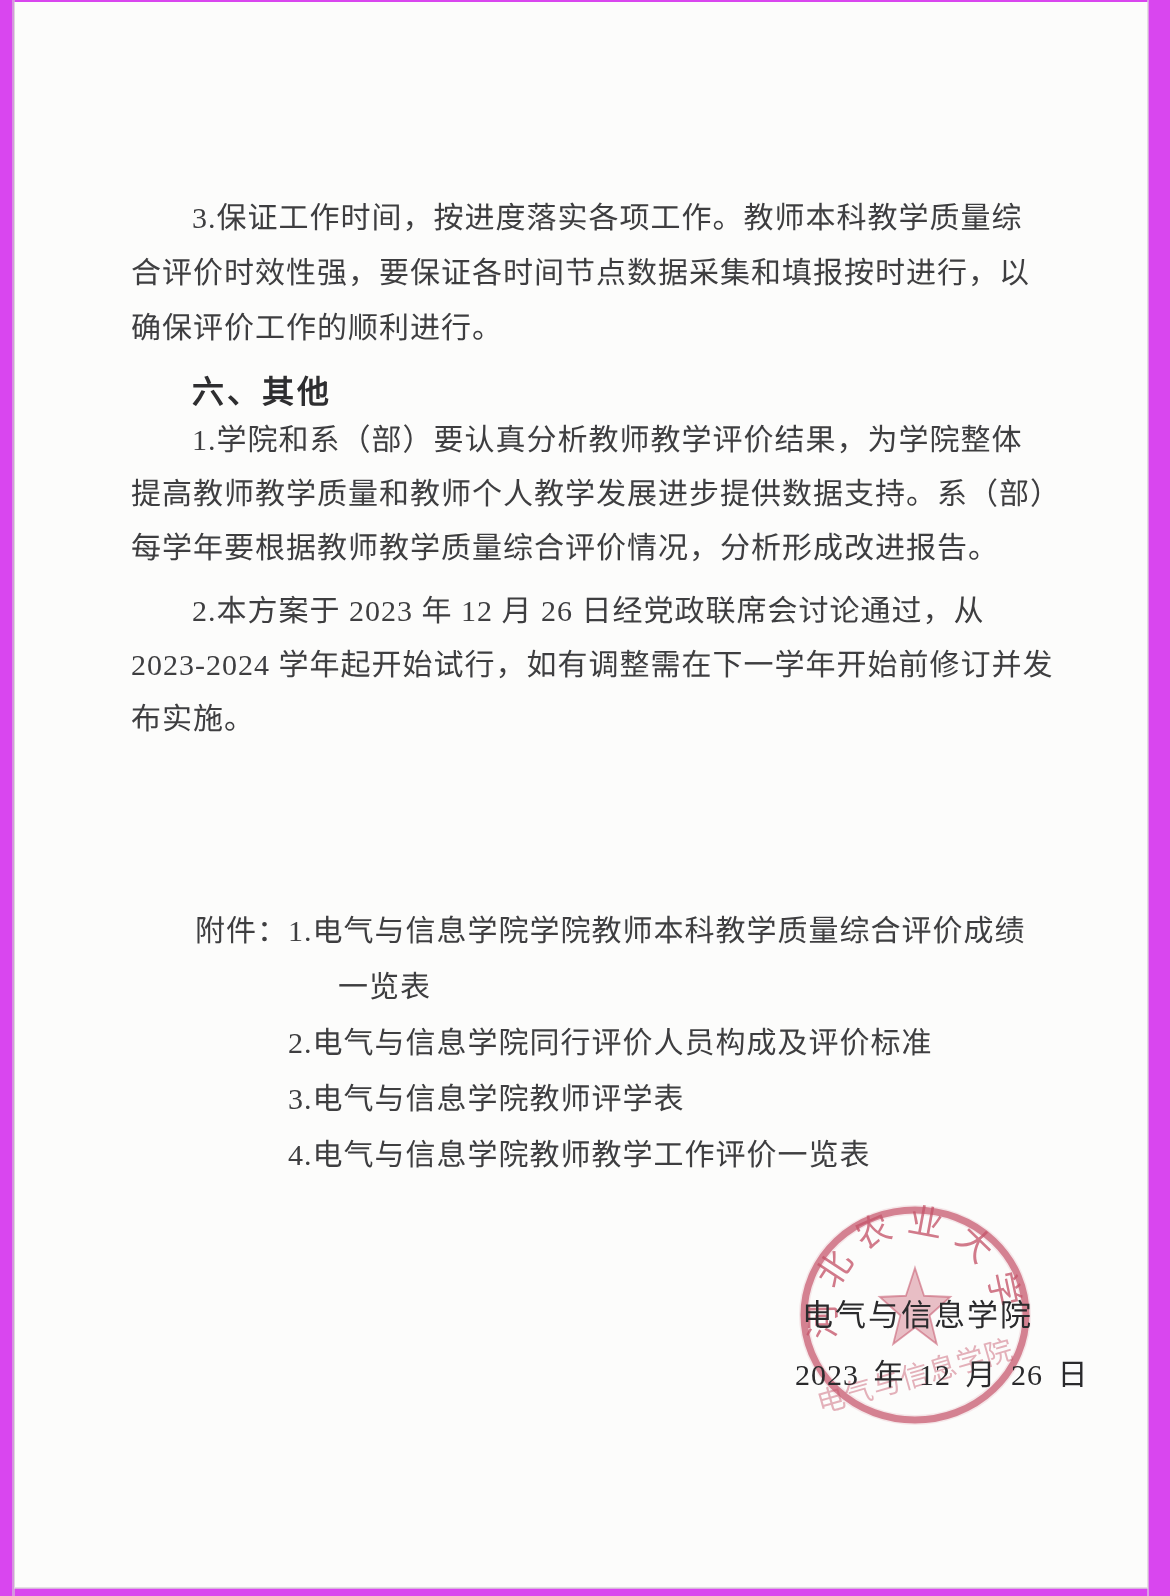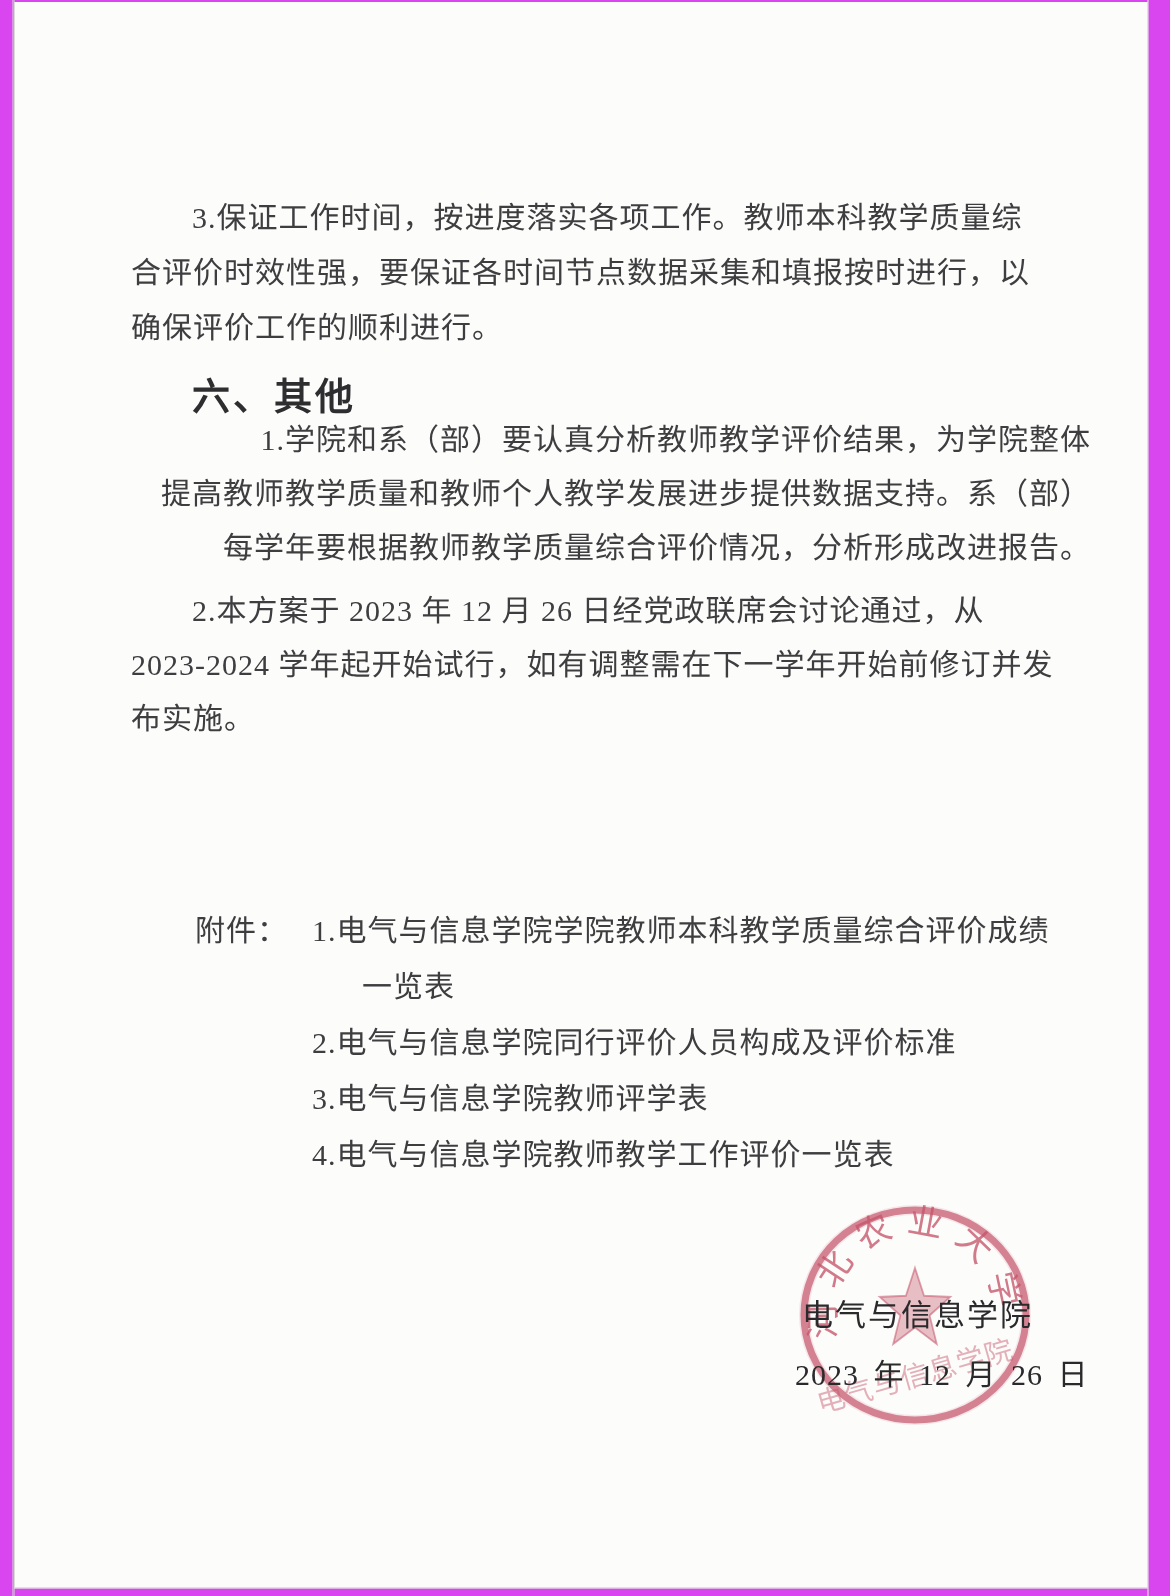--- a/index.html
+++ b/index.html
@@ -22,29 +22,29 @@
 
   .para{
     position:absolute;left:131px;width:960px;
     font-size:30px;line-height:55px;letter-spacing:1px;
     color:#3e3e40;white-space:pre;text-indent:61px;
   }
   .para.tight{line-height:54px;}
   .section-heading{
     position:absolute;left:192px;top:366px;
     font-family:"Liberation Sans","DejaVu Sans",sans-serif;
-    font-weight:700;font-size:38px;letter-spacing:3px;color:#2e2e30;
+    font-weight:700;font-size:32px;letter-spacing:3px;color:#2e2e30;
   }
   .attachments{
     position:absolute;left:195px;top:903px;width:900px;
     display:flex;align-items:flex-start;
     font-size:30px;line-height:56px;letter-spacing:1px;color:#3e3e40;
   }
   .att-label{flex:0 0 75px;white-space:pre;}
-  .att-items{flex:1;margin-left:24px;}
+  .att-items{flex:1;}
   .att-item{
     white-space:pre;
     padding-left:50px;text-indent:-50px;
   }
   .sig{position:absolute;color:#2a2a2c;white-space:pre;}
   .sig-org{left:802px;top:1290px;font-size:31px;letter-spacing:2px;}
   .sig-date{left:779px;top:1350px;font-size:30px;letter-spacing:1px;word-spacing:6px;margin-left:16px;}
 
   .seal{position:absolute;left:794px;top:1204px;width:242px;height:224px;}
   .seal svg{display:block;width:100%;height:100%;}
@@ -58,21 +58,21 @@
   <div class="edge edge-left"></div>
   <div class="edge edge-right"></div>
   <div class="edge edge-bottom"></div>
 
   <div class="para" style="top:190px;line-height:55px;">3.保证工作时间，按进度落实各项工作。教师本科教学质量综
 合评价时效性强，要保证各时间节点数据采集和填报按时进行，以
 确保评价工作的顺利进行。</div>
 
   <div class="section-heading">六、其他</div>
 
-  <div class="para tight" style="top:413px;text-align:right;">1.学院和系（部）要认真分析教师教学评价结果，为学院整体
+  <div class="para tight" style="top:413px;">1.学院和系（部）要认真分析教师教学评价结果，为学院整体
 提高教师教学质量和教师个人教学发展进步提供数据支持。系（部）
 每学年要根据教师教学质量综合评价情况，分析形成改进报告。</div>
 
   <div class="para tight" style="top:584px;">2.本方案于 2023 年 12 月 26 日经党政联席会讨论通过，从
 2023-2024 学年起开始试行，如有调整需在下一学年开始前修订并发
 布实施。</div>
 
 
   <div class="attachments">
     <div class="att-label">附件：</div>

